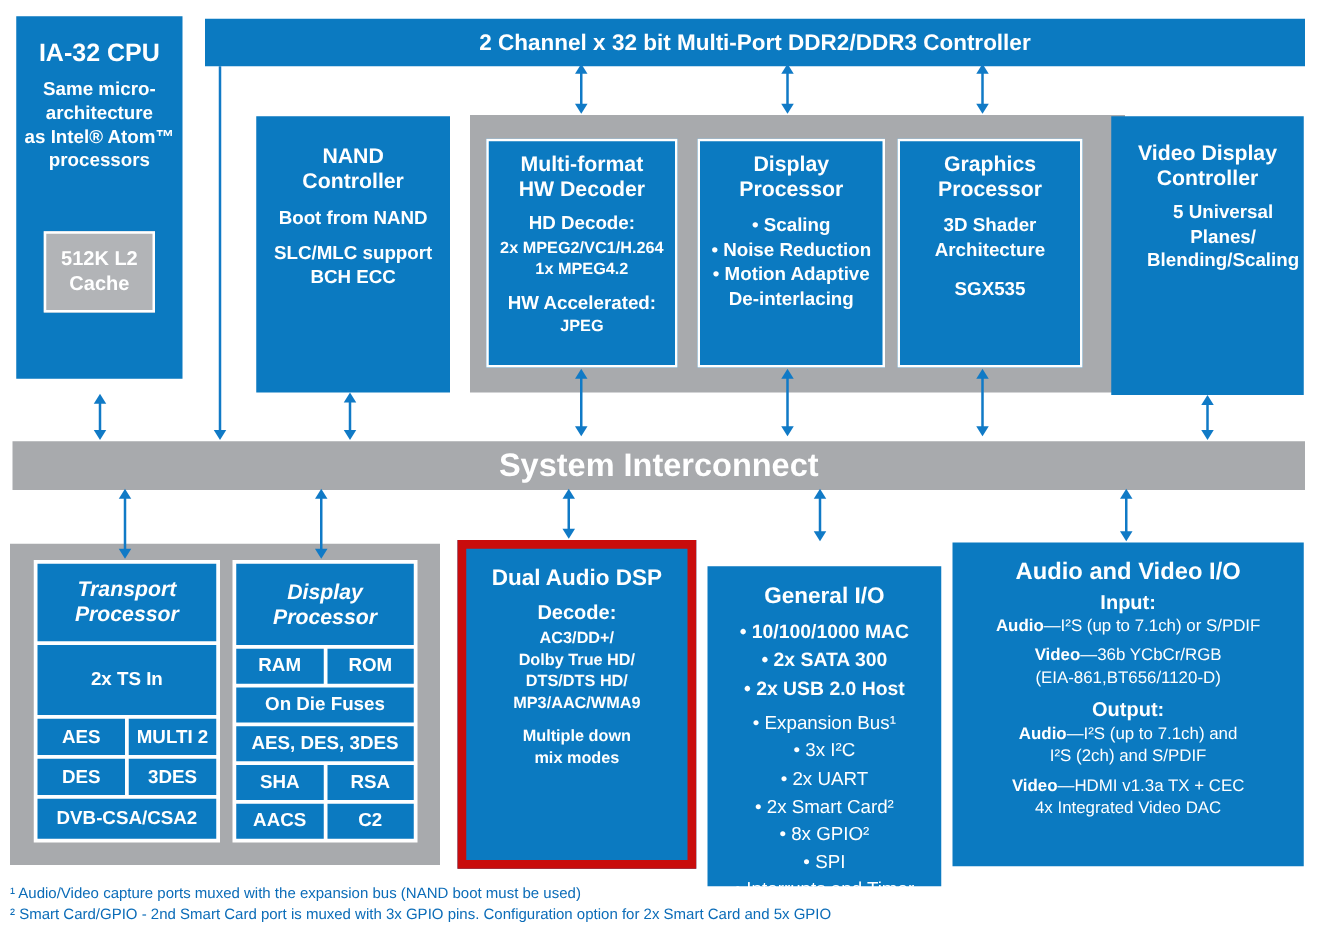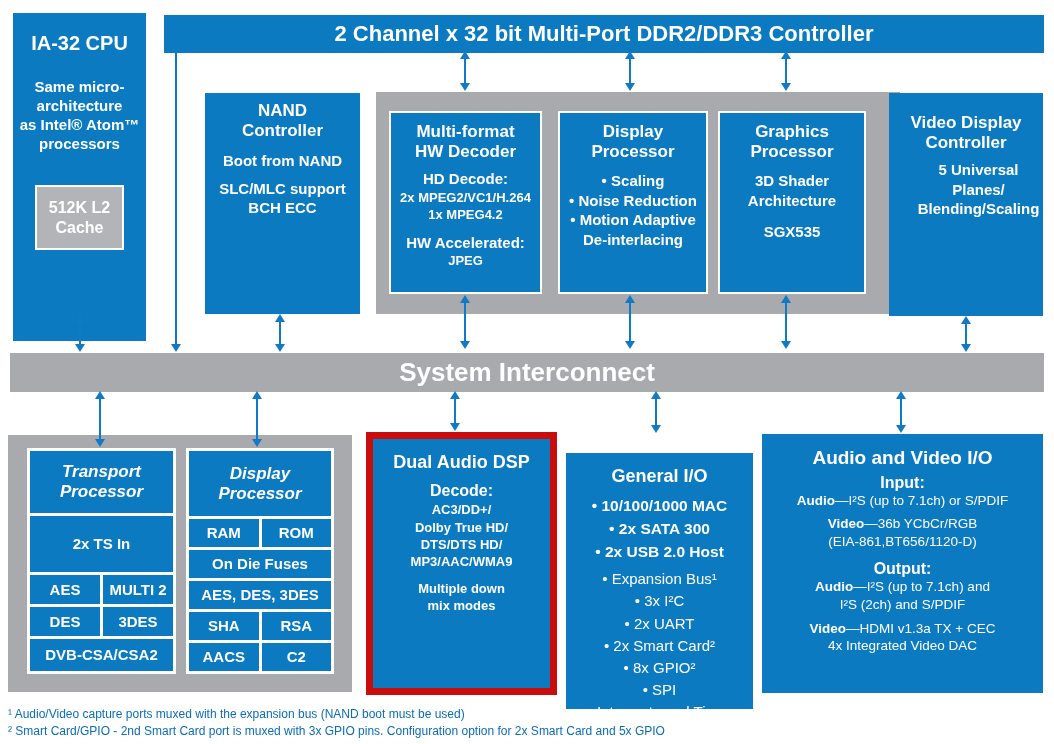--- a/index.html
+++ b/index.html
@@ -9,32 +9,32 @@
 
   .blk { position:absolute; background:var(--blue,#0b7ac1); color:#fff; text-align:center; }
   .graybox { position:absolute; background:var(--gray,#a8aaad); }
 
   .t-lg  { font-weight:bold; font-size:20px; line-height:1.15; }
   .t-md  { font-weight:bold; font-size:17px; line-height:1.15; }
   .t-sm  { font-weight:bold; font-size:15px; line-height:1.3; }
   .t-xs  { font-weight:bold; font-size:13px; line-height:1.32; }
 
   
-  #cpu { left:13px; top:13px; width:133px; height:328px; padding-top:19px; }
-  #cpu .body { margin-top:22px; font-size:15px; font-weight:bold; line-height:1.27; }
+  #cpu { left:13px; top:13px; width:133px; height:290px; padding-top:19px; }
+  #cpu .body { margin-top:7px; font-size:15px; font-weight:bold; line-height:1.27; }
   #cache { position:absolute; left:22px; top:172px; width:89px; height:65px;
            background:var(--cachegray,#b2b4b7); border:2px solid #fff;
            display:flex; flex-direction:column; align-items:center; justify-content:center;
            font-size:16px; font-weight:bold; line-height:1.2; }
 
   
-  #ddr { left:164px; top:15px; width:880px; height:38px; line-height:38px; font-size:22px; font-weight:bold; }
-
-  
-  #nand { left:205px; top:93px; width:155px; height:221px; padding-top:8px; }
+  #ddr { left:164px; top:15px; width:880px; height:38px; line-height:38px; font-size:18px; font-weight:bold; }
+
+  
+  #nand { left:205px; top:93px; width:155px; height:221px; padding-top:22px; }
   #nand .body1 { margin-top:11px; }
   #nand .body2 { margin-top:8px; }
 
   
   #media { left:376px; top:92px; width:524px; height:222px; }
   .media-blk { position:absolute; top:19px; height:183px; background:var(--blue,#0b7ac1);
                border:2px solid #fff; color:#fff; text-align:center; padding-top:9px; }
   #decoder  { left:13px;  width:153px; }
   #displayp { left:182px; width:150px; }
   #graphics { left:342px; width:148px; } .mt8 { margin-top:8px; } .mt10 { margin-top:10px; } .mt12 { margin-top:12px; }

